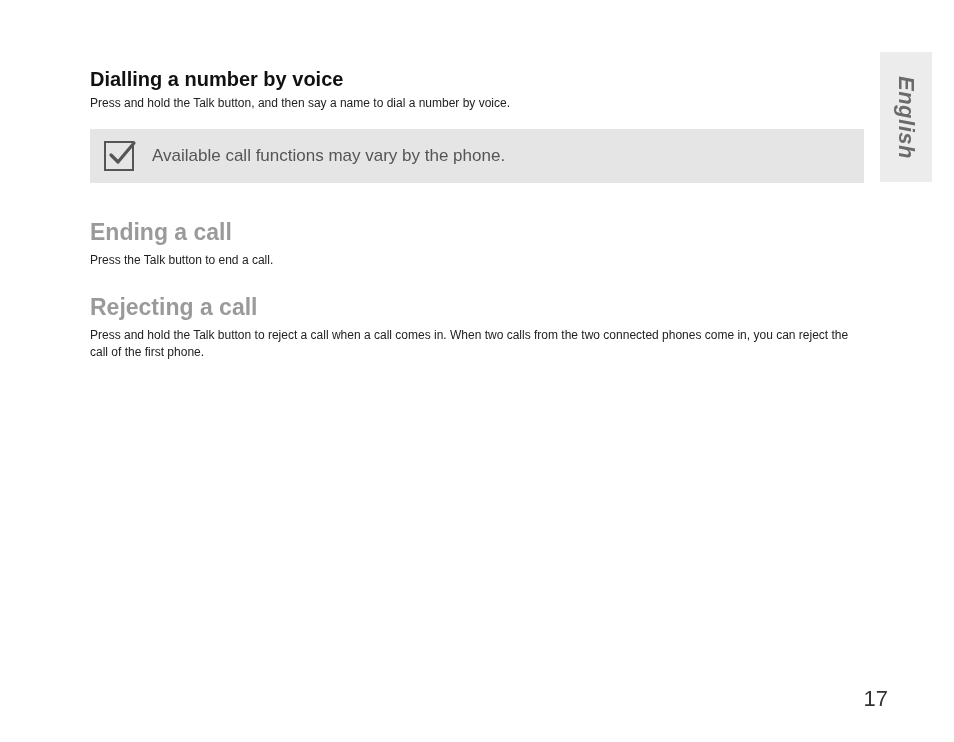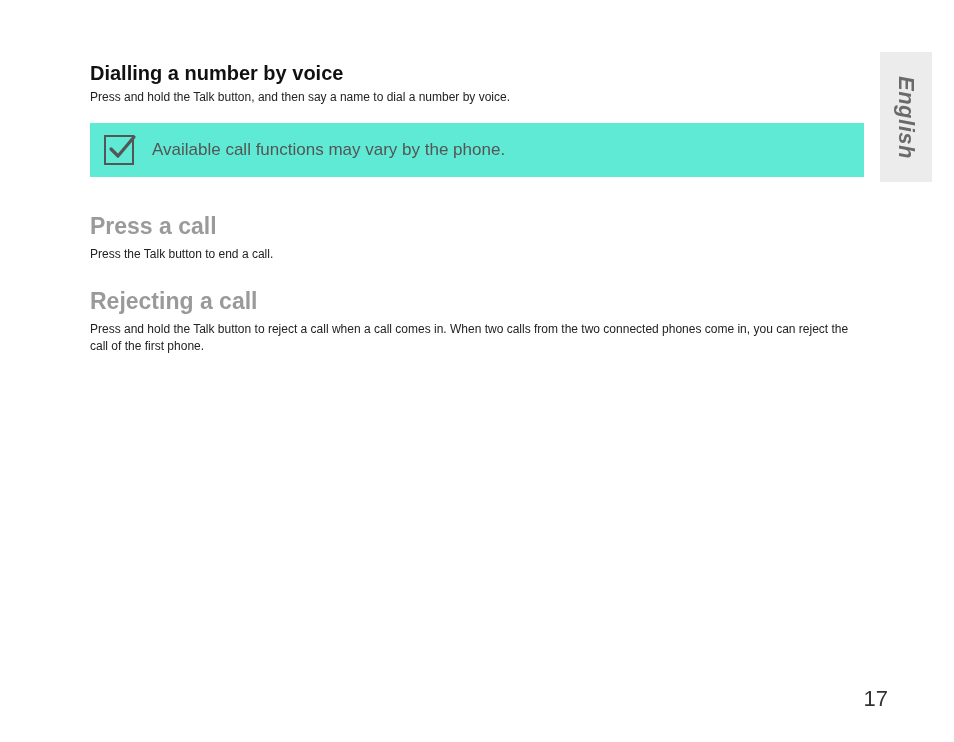--- a/index.html
+++ b/index.html
@@ -36,32 +36,32 @@
     text-orientation: mixed;
     font-weight: bold;
     font-style: italic;
     font-size: 22px;
     color: #6a6a6a;
     letter-spacing: 0.5px;
   }
   h3.section-sub {
     font-size: 20px;
     font-weight: bold;
-    margin: 10px 0 4px 0;
+    margin: 16px 0 4px 0;
     color: #111;
   }
   p.body {
     font-size: 12px;
     line-height: 1.35;
     margin: 0 0 18px 0;
     color: #222;
     max-width: 780px;
   }
   .note-box {
-    background: #5eead4;
+    background: #e5e5e5;
     padding: 12px 14px;
     display: flex;
     align-items: center;
     gap: 18px;
     max-width: 782px;
     margin: 6px 0 36px 0;
     box-sizing: border-box;
   }
   .note-icon {
     flex: 0 0 auto;
@@ -115,21 +115,21 @@
         <svg width="30" height="30" viewBox="0 0 30 30">
           <path d="M3 16 L10 23 L26 4" stroke="#555" stroke-width="3.2" fill="none" stroke-linecap="round" stroke-linejoin="round"></path>
         </svg>
       </div>
       <div class="note-text">Available call functions may vary by the phone.</div>
     </div>
   </div>
 
 
   <div class="block">
-    <h2 class="section">Press a call</h2>
+    <h2 class="section">Ending a call</h2>
     <p class="body">Press the Talk button to end a call.</p>
   </div>
 
   <div class="block">
     <h2 class="section">Rejecting a call</h2>
     <p class="body">Press and hold the Talk button to reject a call when a call comes in. When two calls from the two connected phones come in, you can reject the call of the first phone.</p>
   </div>
 
   <div class="page-number">17</div>
 

